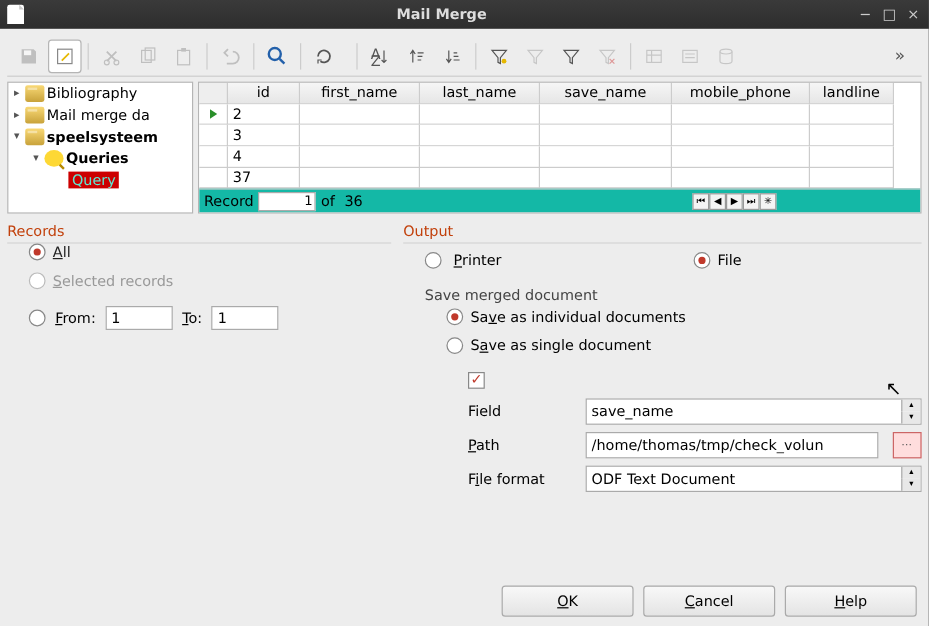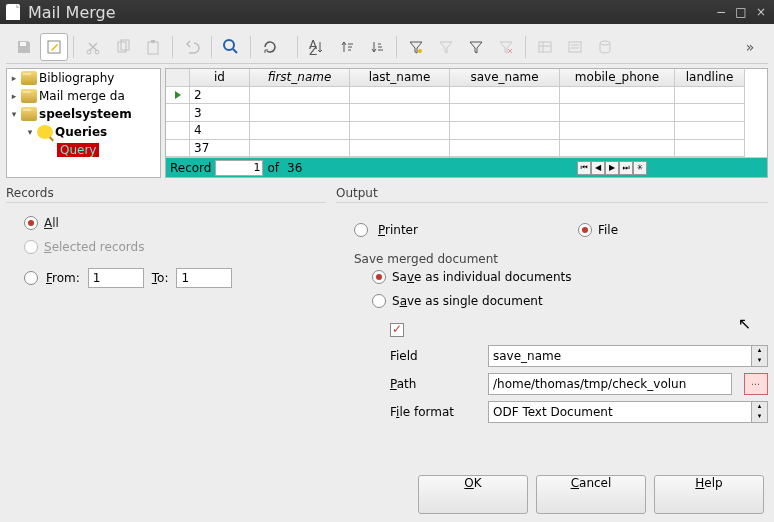--- a/index.html
+++ b/index.html
@@ -1,20 +1,20 @@
 <!DOCTYPE html>
 <html><head>
 <meta charset="utf-8">
 <style>
 * { box-sizing: border-box; margin: 0; padding: 0; font-family: "DejaVu Sans", "Liberation Sans", Arial, sans-serif; font-size: 12px; }
 body { background: #333; width: 774px; height: 522px; overflow: hidden; }
 .titlebar { background: linear-gradient(to bottom, #3a3a3a, #2d2d2d); height: 24px; display: flex; align-items: center; padding: 0 6px; color: #ddd; }
 .titlebar-icon { width: 14px; height: 16px; background: #fff; border-radius: 2px 2px 0 0; margin-right: 8px; position: relative; }
 .titlebar-icon::after { content:""; position:absolute; top:0; right:0; border-left:4px solid #ccc; border-top:4px solid transparent; }
-.titlebar-title { flex: 1; text-align: left; font-weight: normal; font-size: 16px; }
+.titlebar-title { flex: 1; text-align: center; font-weight: bold; font-size: 12px; }
 .titlebar-ctrl { width: 14px; height: 14px; margin-left: 6px; color: #ccc; font-size: 12px; text-align: center; line-height: 14px; cursor: pointer; }
 .dialog { background: #ededed; height: 498px; padding: 6px; display: flex; flex-direction: column; }
 .toolbar { height: 34px; display: flex; align-items: center; gap: 2px; padding: 2px 4px; border-bottom: 1px solid #ccc; }
 .tbtn { width: 28px; height: 28px; border: 1px solid transparent; border-radius: 3px; display: flex; align-items: center; justify-content: center; cursor: pointer; }
 .tbtn.active { background: #fff; border: 1px solid #b5b5b5; }
 .tbtn.disabled { opacity: 0.45; cursor: default; }
 .tsep { width: 1px; height: 22px; background: #ccc; margin: 0 3px; }
 .toolbar-spacer { flex: 1; }
 .body-top { display: flex; height: 110px; margin-top: 4px; gap: 4px; }
 .tree-panel { width: 155px; border: 1px solid #b5b5b5; background: #fff; overflow: hidden; }
@@ -26,36 +26,36 @@
 .q-icon { background: #fdd835; border-radius: 50%; position: relative; width:14px; height:14px; }
 .q-icon::after { content:""; position:absolute; width:5px; height:2px; background:#b68900; bottom:-1px; right:-1px; transform: rotate(45deg); }
 .tree-row.bold { font-weight: bold; }
 .tree-row.selected span.label { background: #cc0000; color: #5eead4; padding: 0 3px; }
 .grid-panel { flex: 1; border: 1px solid #b5b5b5; background: #fff; display: flex; flex-direction: column; position: relative; overflow: hidden; }
 .grid-header, .grid-row { display: flex; height: 18px; text-align: center; }
 .gh, .gc { border-right: 1px solid #ccc; border-bottom: 1px solid #ccc; padding: 0 4px; display: flex; align-items: center; overflow: hidden; }
 .gh { background: linear-gradient(to bottom, #f6f6f6, #e6e6e6); font-weight: normal; justify-content: center; }
 .rowhead { width: 24px; background: #eee; justify-content: center; }
 .col-id { width: 60px; }
-.col-fn { width: 100px; font-style: italic; }
+.col-fn { width: 100px; }
 .col-ln { width: 100px; }
 .col-sn { width: 110px; }
 .col-mp { width: 115px; }
 .col-ll { width: 70px; }
 .grid-row .gc { background: #fff; }
 .grid-row.playing .rowhead::before { content:""; border-left: 6px solid #2a8f2a; border-top: 4px solid transparent; border-bottom: 4px solid transparent; }
 .grid-nav { height: 20px; background: #14b8a6; border-top: 1px solid #ccc; display: flex; align-items: center; font-size: 11px; }
 .grid-nav span { padding: 0 4px; }
 .grid-nav input { width: 48px; height: 16px; font-size: 11px; text-align: right; border: 1px solid #aaa; padding: 0 2px; }
 .nav-btns { display: flex; gap: 0; margin-left: auto; margin-right: 120px; }
 .nav-btns div { width: 14px; height: 14px; border: 1px solid #999; background: #f4f4f4; font-size: 8px; text-align:center; line-height:12px; cursor:pointer; }
 .sections { display: flex; flex: 1; margin-top: 6px; gap: 10px; }
 .records-sec { width: 320px; }
 .output-sec { flex: 1; }
-.sec-title { font-size: 12px; color: #404040; margin-bottom: 13px; padding: 2px 0; border-bottom: 1px solid #d4d4d4; }
+.sec-title { font-size: 12px; color: #c2410c; margin-bottom: 0; padding: 2px 0; border-bottom: 1px solid #d4d4d4; }
 .radio-row { display: flex; align-items: flex-start; height: 24px; padding-left: 18px; gap: 6px; }
 .radio { width: 14px; height: 14px; border: 1px solid #888; border-radius: 50%; background: #fff; position: relative; cursor: pointer; }
 .radio.checked::after { content:""; position:absolute; width:6px; height:6px; background:#c0392b; border-radius:50%; left:3px; top:3px; }
 .radio.disabled { border-color: #bbb; cursor: default; }
 .radio-label { color: #222; }
 .radio-label.disabled { color: #999; }
 .from-row { display: flex; align-items: center; padding-left: 18px; gap: 8px; height: 28px; }
 .from-row input { width: 56px; height: 20px; border: 1px solid #aaa; padding: 0 4px; }
 .output-top { display: flex; gap: 30px; padding-left: 18px; align-items: center; height: 28px; }
 .subsec-title { color: #444; padding: 8px 0 4px 18px; }
@@ -65,21 +65,21 @@
 .checkbox { width: 14px; height: 14px; border: 1px solid #888; background: #fff; position: relative; cursor: pointer; }
 .checkbox.checked::after { content:"✓"; color:#c0392b; position:absolute; font-size:12px; font-weight:bold; left:1px; top:-2px; }
 .field-row { display: flex; align-items: center; height: 28px; gap: 8px; }
 .field-row .fl { width: 90px; }
 .field-row .combo, .field-row .text-input { flex: 1; height: 22px; border: 1px solid #aaa; background: #fff; display: flex; align-items: center; padding: 0 4px; position: relative; }
 .combo .spin { position: absolute; right: 0; top: 0; bottom: 0; width: 16px; display: flex; flex-direction: column; }
 .combo .spin div { flex:1; background:#e8e8e8; border-left:1px solid #aaa; font-size:7px; text-align:center; line-height:9px; }
 .browse-btn { width: 24px; height: 22px; border: 1px solid #c66; background: #fdd; margin-left: 4px; display:flex; align-items:center; justify-content:center; cursor:pointer; }
 .browse-btn .dots { letter-spacing: 1px; color: #555; font-size: 9px; }
 .button-row { display: flex; justify-content: flex-end; gap: 8px; padding: 8px 4px 2px; }
-.btn { width: 110px; height: 39px; border: 1px solid #aaa; background: linear-gradient(to bottom, #f8f8f8, #e4e4e4); border-radius: 3px; display: flex; justify-content: center; cursor: pointer; }
+.btn { width: 110px; height: 26px; border: 1px solid #aaa; background: linear-gradient(to bottom, #f8f8f8, #e4e4e4); border-radius: 3px; display: flex; align-items: center; justify-content: center; cursor: pointer; }
 .u { text-decoration: underline; }
 .cursor-arrow { position: absolute; left: 738px; top: 314px; font-size: 16px; color: #000; pointer-events:none; }
 </style>
 </head>
 <body>
 
 <div class="titlebar">
   <div class="titlebar-icon"></div>
   <div class="titlebar-title">Mail Merge</div>
   <div class="titlebar-ctrl">−</div>

